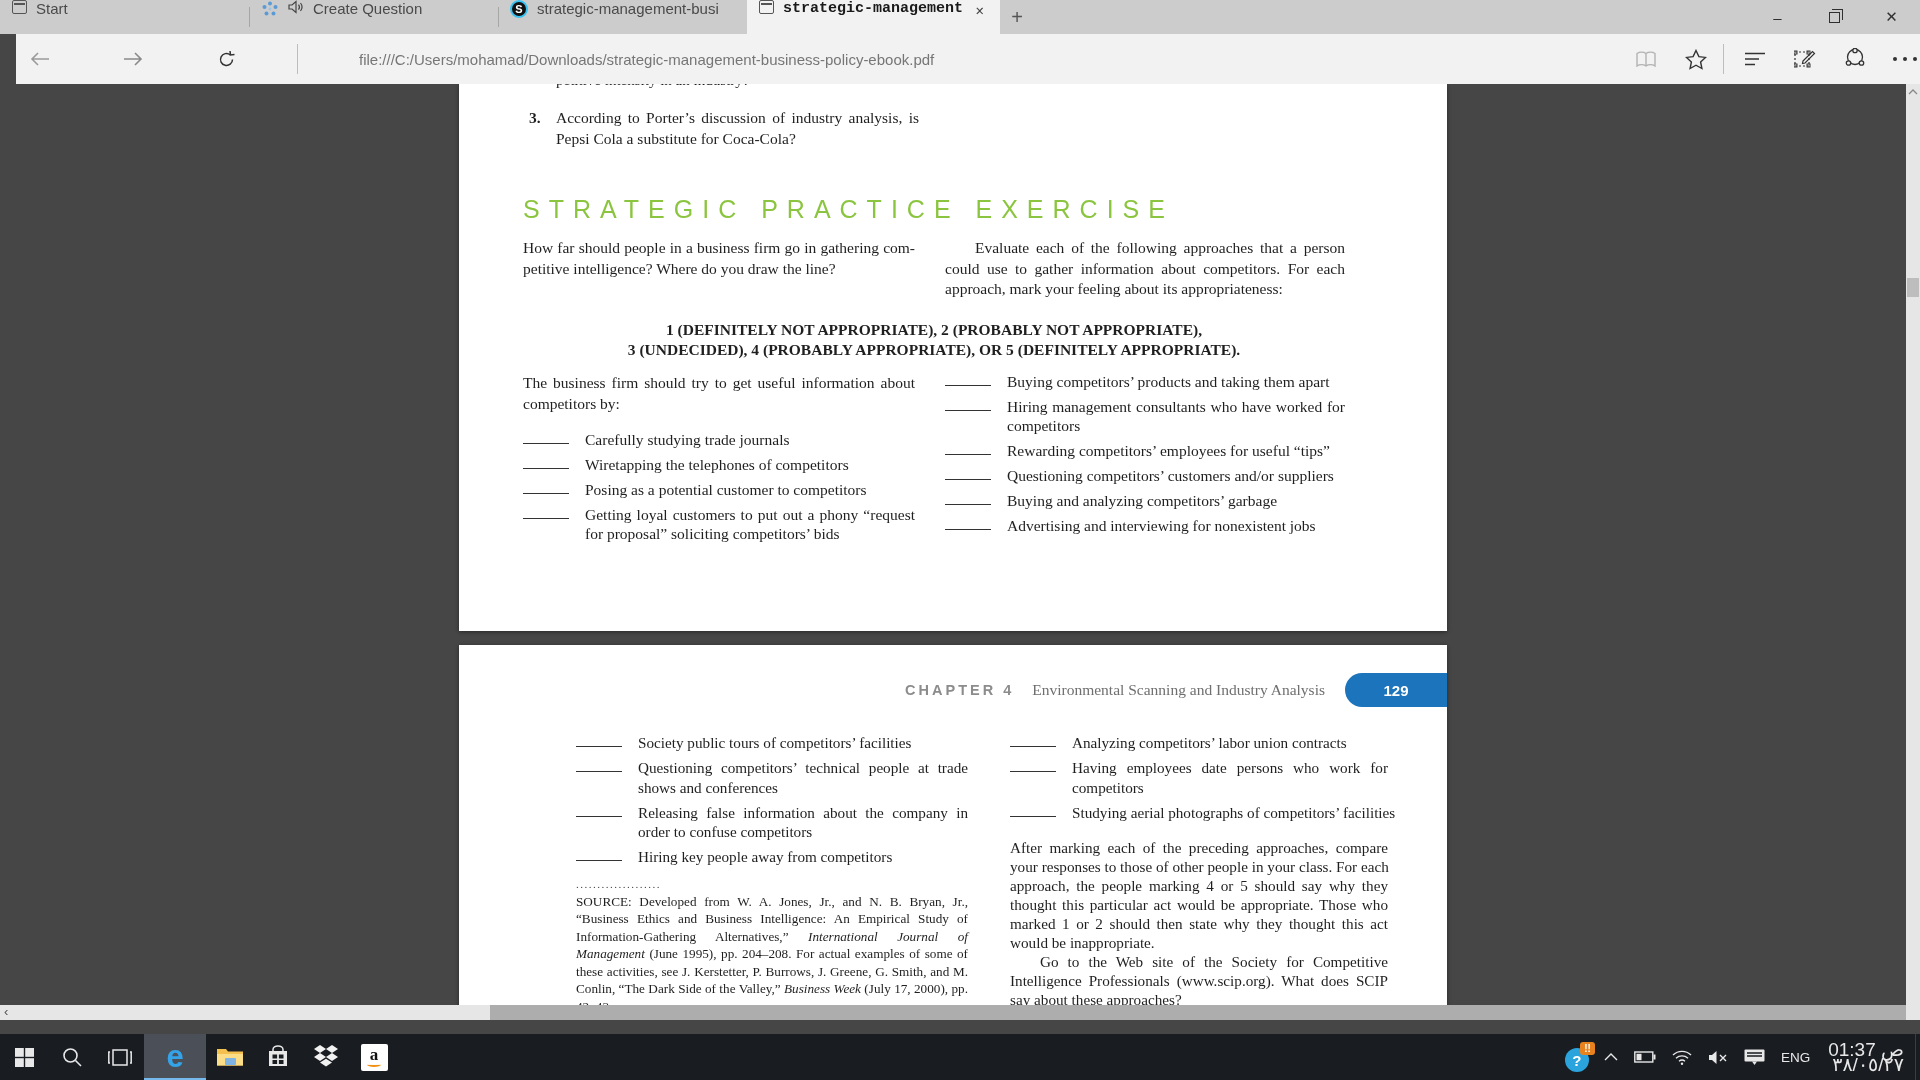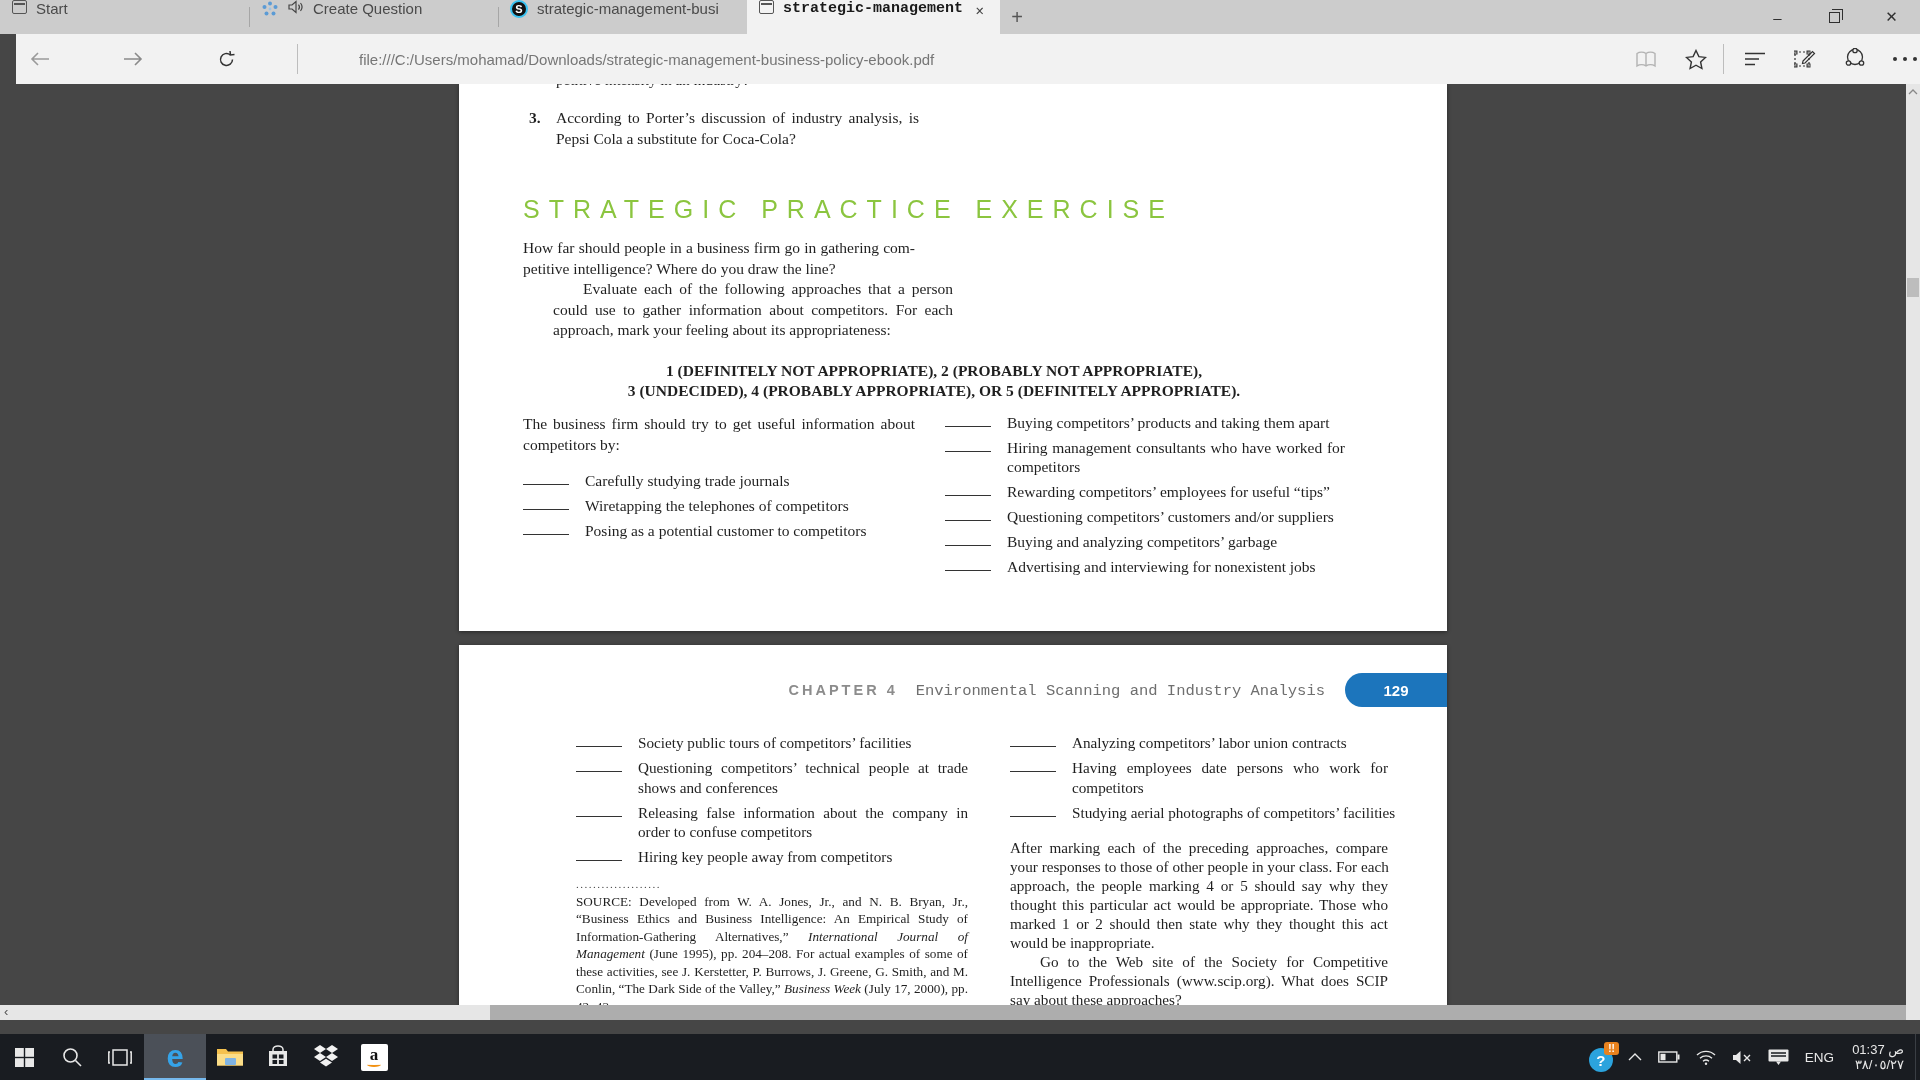--- a/index.html
+++ b/index.html
@@ -52,39 +52,39 @@
 
   .q3 { display:flex; margin:16px 0 0 70px; width:390px; font-size:15.5px; line-height:21px; }
   .q3num { width:27px; font-weight:700; }
   .q3 .lines { flex:1; }
 
   .green-head { margin:46px 0 0 64px; font-family:"Liberation Sans", sans-serif; font-size:25px; letter-spacing:9px; color:#8bc53f; }
 
   .cols { display:flex; margin-left:64px; width:822px; }
   .colL { width:392px; }
   .colR { width:400px; margin-left:30px; }
-  .introrow { margin-top:14px; font-size:15.5px;flex-direction:column; }
+  .introrow { margin-top:14px; font-size:15.5px; }
   .introrow .ln { line-height:20.5px; }
 
   .scale { margin:20px 0 0 64px; width:822px; font-size:15.5px; }
   .scale .ln { line-height:20px; }
 
   .listrow { margin-top:12px; font-size:15.5px; }
   .leadin .ln { line-height:21px; }
   .plist { margin-top:16px; }
   .page2 .plist { margin-top:0; }
   .pitem { display:flex; margin-bottom:5.5px; }
   .blank { width:46px; flex:0 0 auto; margin-right:16px; border-bottom:1.5px solid #333; height:14px; }
   .pitem .lines { flex:1; line-height:19.5px; }
 
   
   .chap-row { position:relative; height:34px; margin-top:28px; }
   .chap-line { position:absolute; right:122px; top:8px; white-space:nowrap; }
   .chap-label { font-family:"Liberation Sans", sans-serif; font-weight:700; font-size:14.5px; letter-spacing:3px; color:#8c8c8c; }
-  .chap-title { font-size:15.5px; color:#6f6f6f; margin-left:14px;font-family:Liberation Mono, monospace; }
+  .chap-title { font-size:15.5px; color:#6f6f6f; margin-left:14px; }
   .pagebadge { position:absolute; right:0; top:0; width:102px; height:34px; background:#1c75bc; border-radius:17px 0 0 17px; color:#fff; font-family:"Liberation Sans", sans-serif; font-weight:700; font-size:15px; display:flex; align-items:center; justify-content:center; }
   .p2cols { display:flex; margin-left:117px; margin-top:26px; font-size:15.2px; }
   .p2L { width:392px; }
   .p2R { width:378px; margin-left:42px; }
   .dotted { margin-top:12px; font-size:11px; letter-spacing:1.5px; color:#444; line-height:10px; }
   .source { margin-top:4px; font-size:13.2px; line-height:17.6px; text-align:justify; }
   .source .it { font-style:italic; }
   .closing { margin-top:16px; }
   .closing .ln { line-height:19px; }
 
@@ -103,21 +103,21 @@
   .edge-e { font-size:31px; font-weight:700; color:#35a3e8; font-family:"Liberation Sans", sans-serif; line-height:1; }
   .amazon-tile { width:27px; height:27px; background:#fff; border-radius:2px; display:flex; flex-direction:column; align-items:center; justify-content:center; }
   .amazon-a { font-family:"Liberation Serif", serif; font-weight:700; font-size:17px; color:#111; line-height:14px; }
   .amazon-smile { width:14px; height:5px; border-bottom:2px solid #f29111; border-radius:50%; }
   .tray { margin-left:auto; display:flex; align-items:center; gap:2px; padding-right:4px; }
   .trbtn { height:46px; display:flex; align-items:center; justify-content:center; padding:0 7px; }
   .updater { position:relative; width:30px; height:30px; }
   .upd-circle { position:absolute; left:0; bottom:0; width:24px; height:24px; border-radius:50%; background:#2ba3dd; color:#fff; font-weight:700; font-size:15px; display:flex; align-items:center; justify-content:center; }
   .upd-badge { position:absolute; right:0; top:0; background:#e8821e; border-radius:3px; color:#fff; font-weight:700; font-size:10px; padding:1px 4px; line-height:11px; }
   .lang { font-size:13.5px; }
-  .clock { text-align:right; font-size:13px; line-height:15px; direction:ltr; padding:0 9px; }
+  .clock { text-align:right; font-size:19px; line-height:15px; direction:ltr; padding:0 9px; }
   .tray-sep { width:1px; height:46px; background:#3a3e44; }
 </style>
 </head>
 <body>
 
 <div class="screen">
 
   <div class="tabbar">
     <div class="tab">
       <span class="winicon"></span>
@@ -273,20 +273,27 @@
                 </span>
               </div>
 
               <div class="pitem">
                 <span class="blank"></span>
                 <span class="lines">
                   <div class="ln last">Posing as a potential customer to competitors</div>
                 </span>
               </div>
 
+              <div class="pitem">
+                <span class="blank"></span>
+                <span class="lines">
+                  <div class="ln">Getting loyal customers to put out a phony “request</div>
+                  <div class="ln last">for proposal” soliciting competitors’ bids</div>
+                </span>
+              </div>
             </div>
         </div>
         <div class="colR">
           <div class="plist" style="margin-top:0">
 
               <div class="pitem">
                 <span class="blank"></span>
                 <span class="lines">
                   <div class="ln last">Buying competitors’ products and taking them apart</div>
                 </span>

